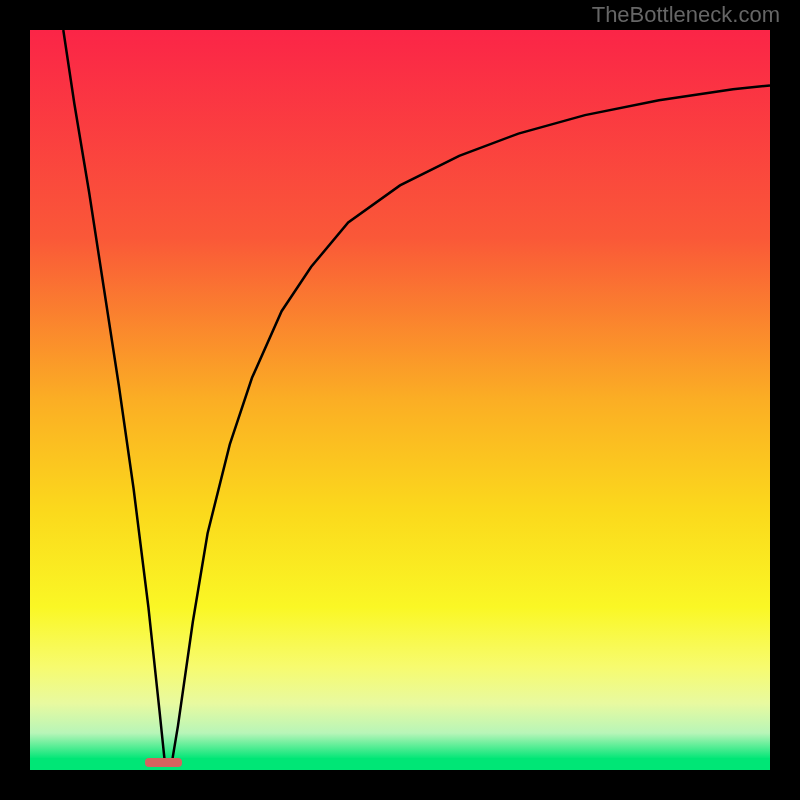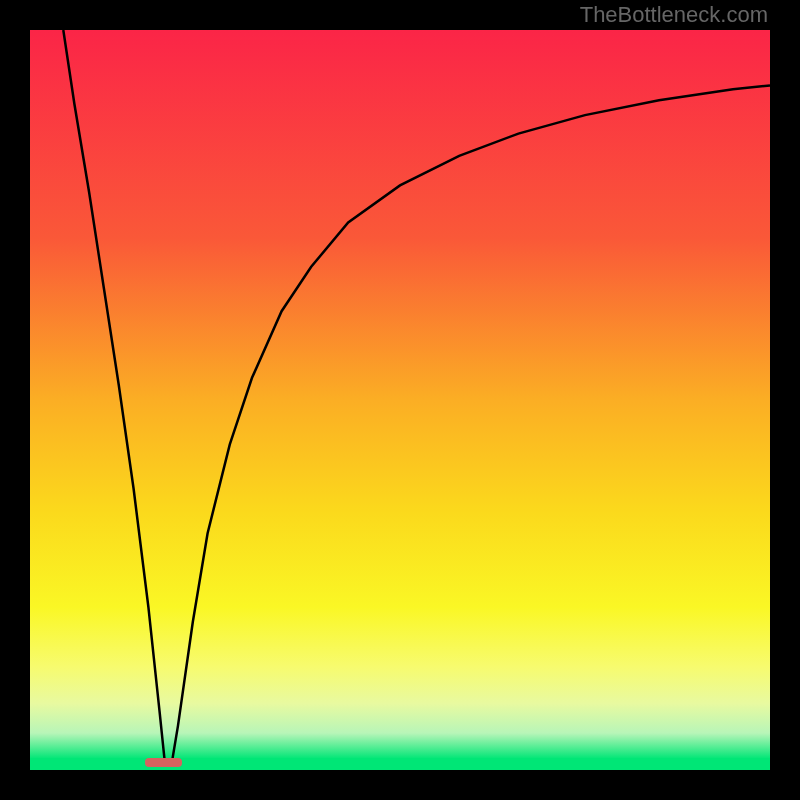--- a/index.html
+++ b/index.html
@@ -6,21 +6,21 @@
     body {
       width: 800px;
       height: 800px;
       background: #000;
       position: relative;
       font-family: Arial, sans-serif;
     }
     .watermark {
       position: absolute;
       top: 2px;
-      right: 32px;
+      right: 20px;
       color: #666;
       font-size: 22px;
       font-weight: 500;
       z-index: 10;
       margin-left: 20px;
     }
     .plot-area {
       position: absolute;
       top: 30px;
       left: 30px;

